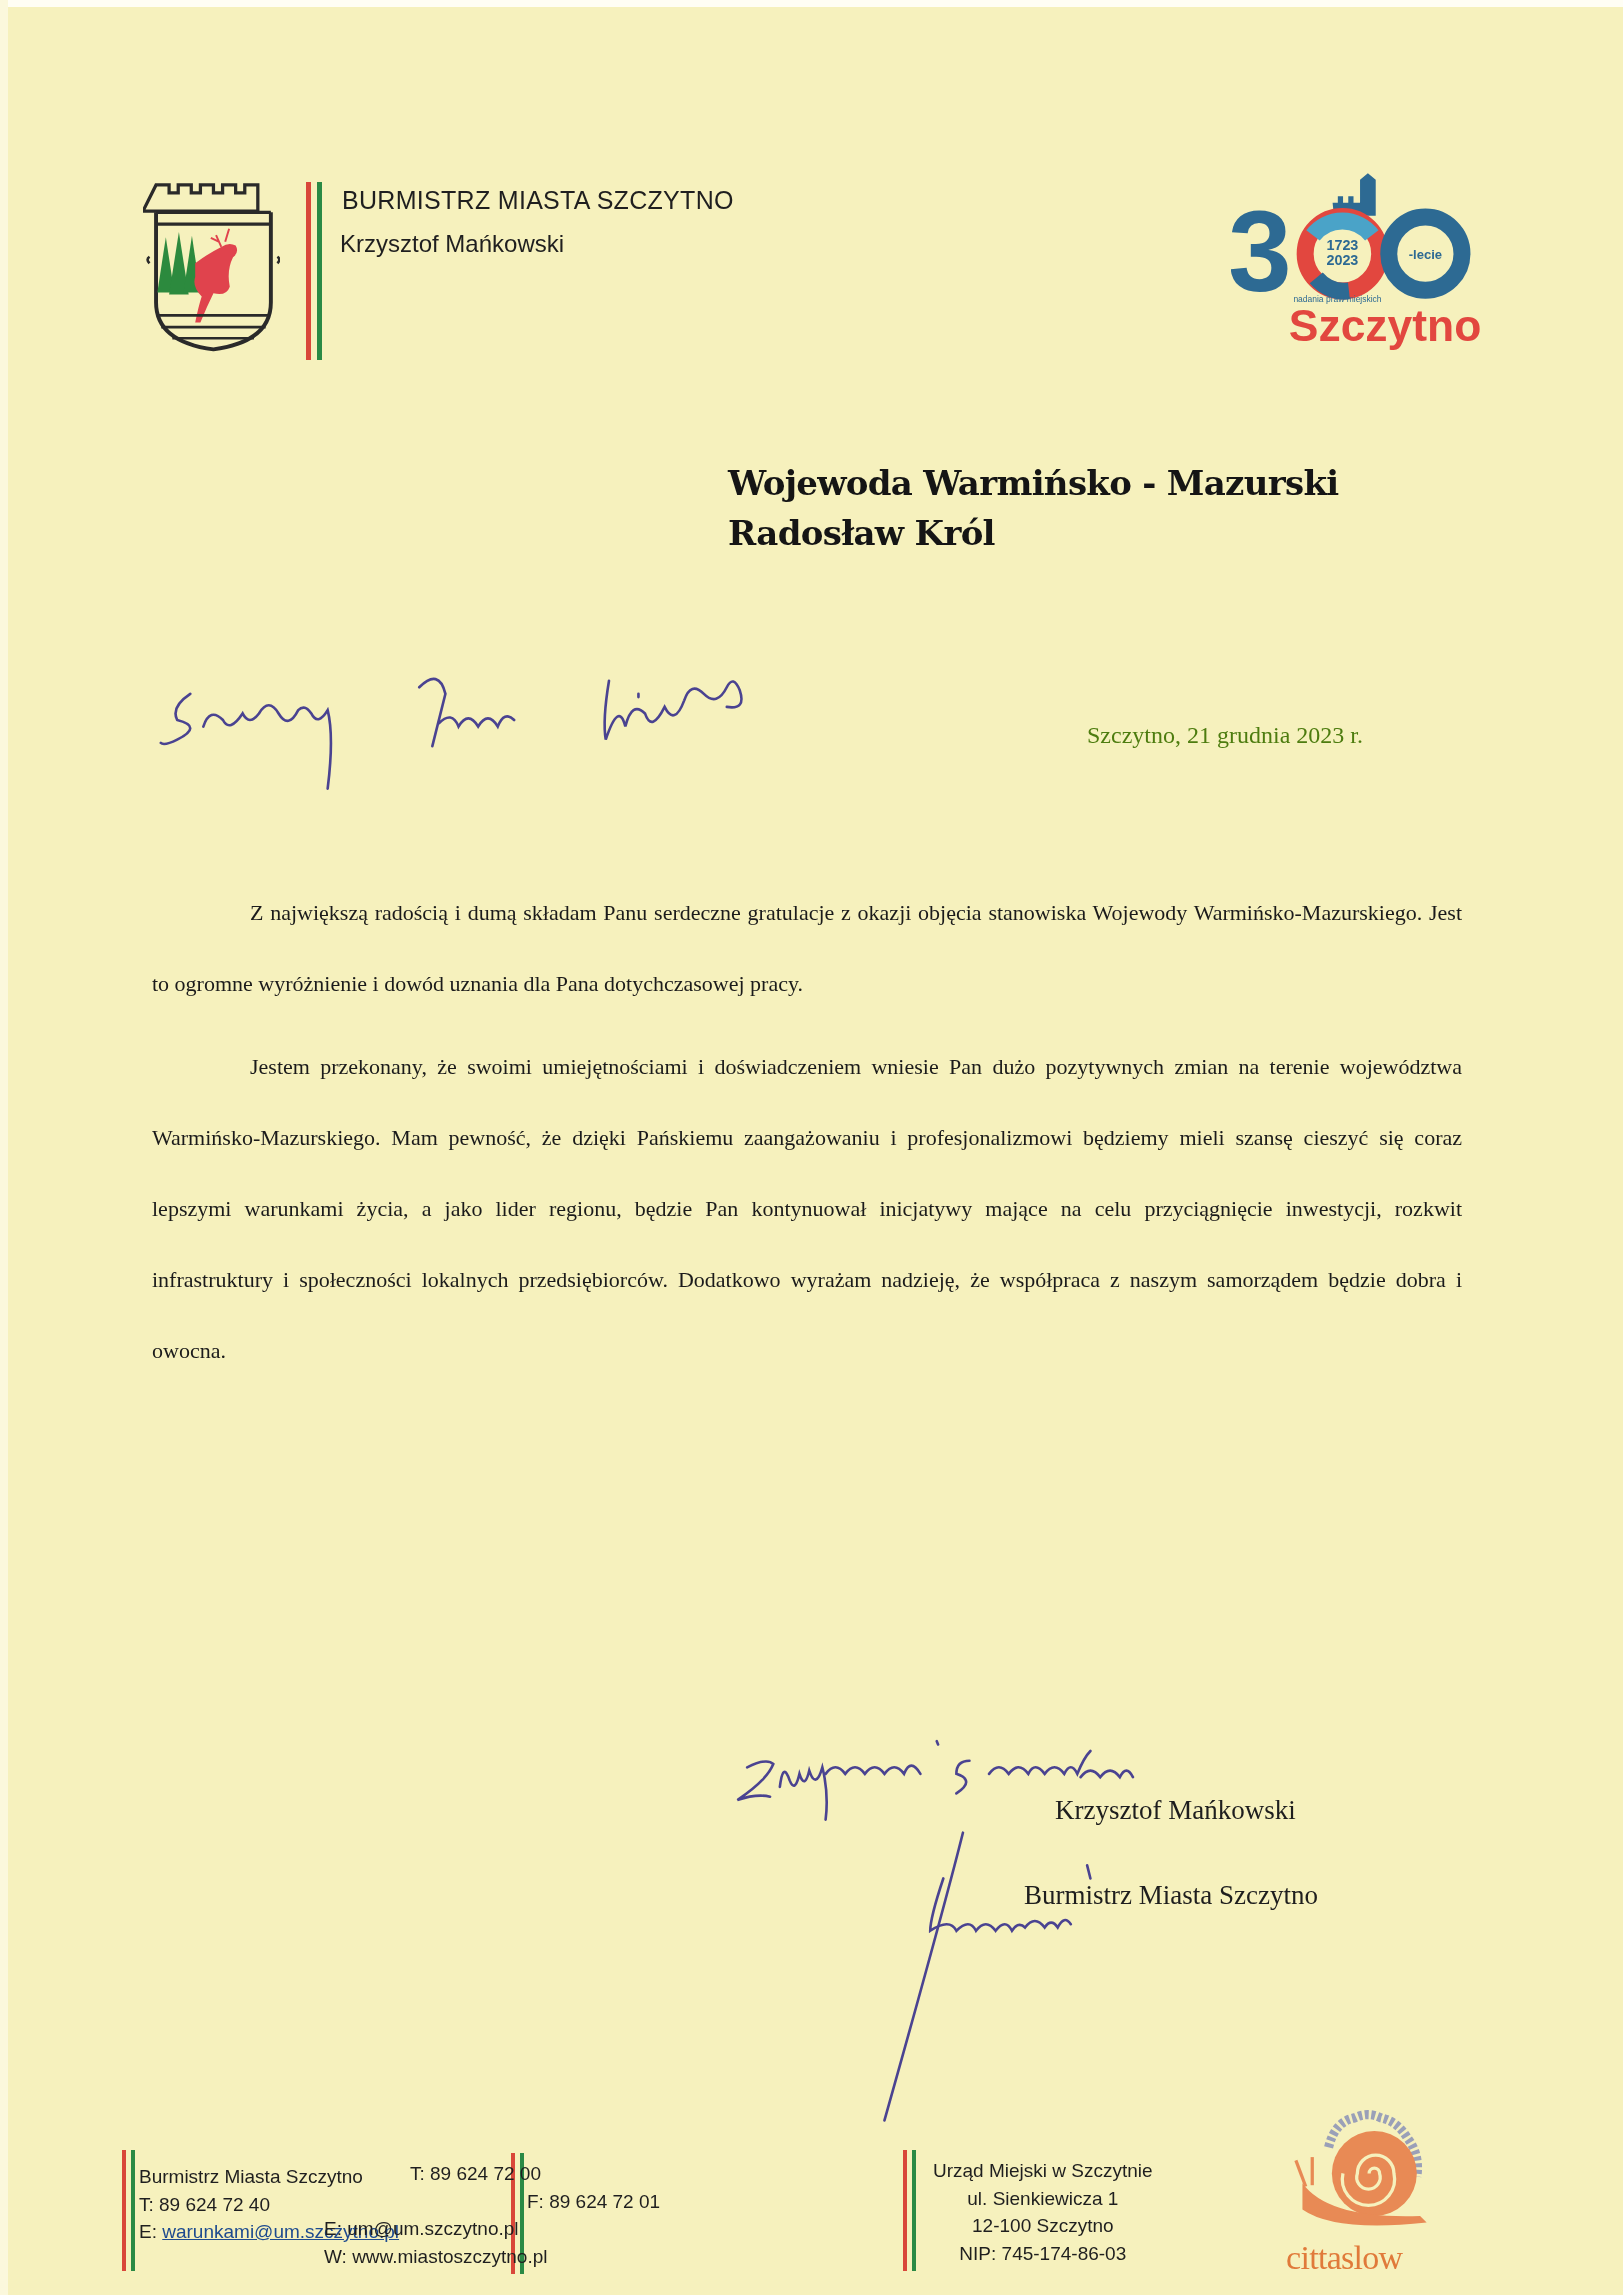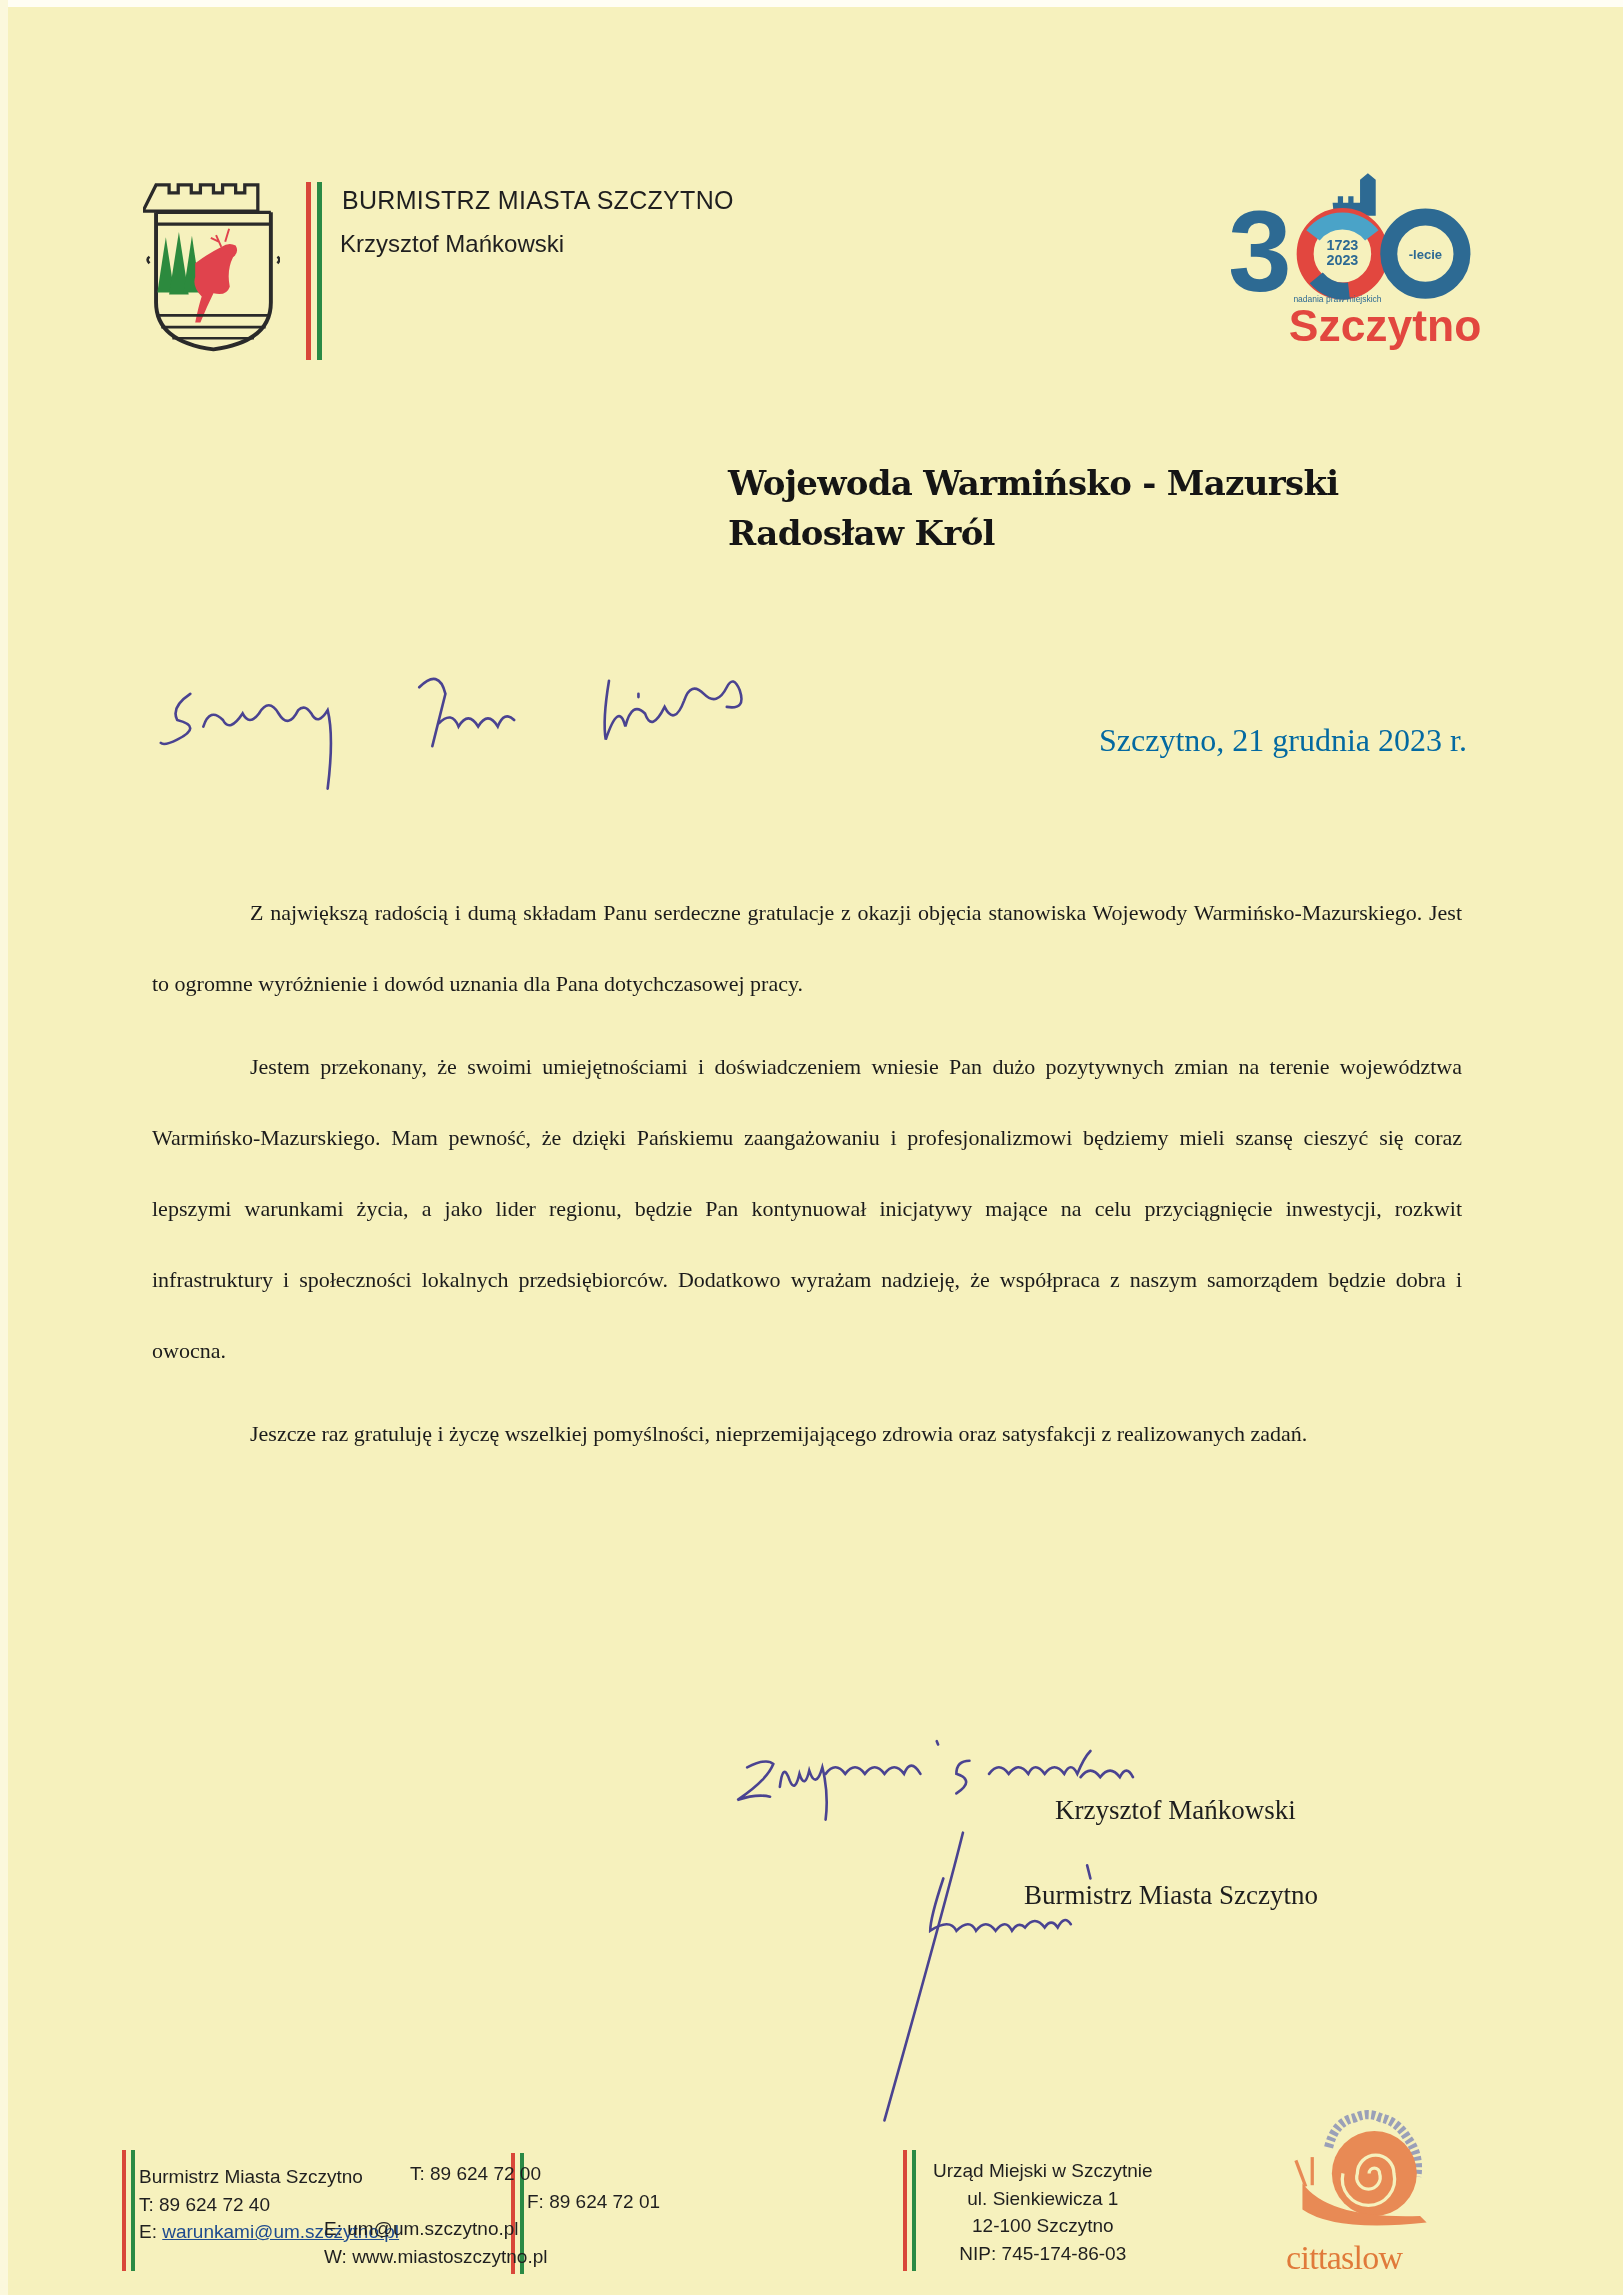--- a/index.html
+++ b/index.html
@@ -26,21 +26,21 @@
 
   
   .logo300 { position: absolute; left: 1231px; top: 157px; width: 262px; height: 196px; }
 
   
   .recipient { position: absolute; left: 728px; top: 458px; font-family: "DejaVu Serif", serif; font-weight: bold; font-size: 34px; line-height: 50px; letter-spacing: -0.7px; color: #151515; }
 
   
   .handwriting { position: absolute; left: 151px; top: 648px; }
 
-  .date { position: absolute; left: 1087px; top: 722px; font-size: 32px; color: #0369a1; margin-left: 12px; }
+  .date { position: absolute; left: 1087px; top: 722px; font-size: 24px; color: #4d7c0f; }
 
   
   .body-text { position: absolute; left: 152px; top: 877px; width: 1310px; font-size: 22px; line-height: 71px; text-align: justify; color: #1b1b1b; }
   .body-text p { margin: 0 0 11.8px 0; text-indent: 98px; }
 
   
   .closing-hand { position: absolute; left: 727px; top: 1715px; }
   .sig-name { position: absolute; left: 1055px; top: 1795px; font-size: 27px; }
   .sig-title { position: absolute; left: 1024px; top: 1880px; font-size: 27px; }
 
@@ -109,21 +109,20 @@
   <path d="M60 70 q-30 20 -20 40 q40 10 0 30 q-20 10 -25 5 M80 120 q10-30 30-10 q10 20 30-10 q10 20 25 0 q15-25 30 0 q15 25 30-5 q10-10 20 5 q10 20 25 -5 q10 40 0 120" stroke="#4a4391" stroke-width="4" fill="none" stroke-linecap="round"></path>
   <path d="M410 60 q30-30 40 10 q-10 40 -20 80 M440 115 q20-20 30 5 q15 -25 30 0 q15 -25 30 0 q10-25 25-10" stroke="#4a4391" stroke-width="4" fill="none" stroke-linecap="round"></path>
   <path d="M700 50 q-10 60 -5 90 q20-60 30-20 q10 -40 30 -20 q10 30 30-10 q15 30 30 -10 q10 -30 30 -10 q20 20 35 -10 q10-20 20 5 q10 30 -20 25 M745 70 l0 5" stroke="#4a4391" stroke-width="4" fill="none" stroke-linecap="round"></path>
 </svg>
 
 <div class="date">Szczytno, 21 grudnia 2023 r.</div>
 
 <div class="body-text">
   <p>Z największą radością i dumą składam Panu serdeczne gratulacje z okazji objęcia stanowiska Wojewody Warmińsko-Mazurskiego. Jest to ogromne wyróżnienie i dowód uznania dla Pana dotychczasowej pracy.</p>
   <p>Jestem przekonany, że swoimi umiejętnościami i doświadczeniem wniesie Pan dużo pozytywnych zmian na terenie województwa Warmińsko-Mazurskiego. Mam pewność, że dzięki Pańskiemu zaangażowaniu i profesjonalizmowi będziemy mieli szansę cieszyć się coraz lepszymi warunkami życia, a jako lider regionu, będzie Pan kontynuował inicjatywy mające na celu przyciągnięcie inwestycji, rozkwit infrastruktury i społeczności lokalnych przedsiębiorców. Dodatkowo wyrażam nadzieję, że współpraca z naszym samorządem będzie dobra i owocna.</p>
-  <p>Jeszcze raz gratuluję i życzę wszelkiej pomyślności, nieprzemijającego zdrowia oraz satysfakcji z realizowanych zadań.</p>
 </div>
 
 <svg class="closing-hand" width="753" height="425" viewBox="0 0 1150 650">
   <title>Z wyrazami szacunku</title>
   <path d="M30 80 q30-15 40-5 q-10 25 -55 55 q30 -10 50 -5" stroke="#4a4391" stroke-width="4" fill="none" stroke-linecap="round"></path>
   <path d="M80 110 q5-40 15-10 q8 20 15-10 q8 25 15-5 q10 30 20-5 q10 40 5 80 M150 90 q15-20 30 0 q15-20 30 0 q15-20 30 0 q15 -20 30 0 q10 -25 25 0 M320 40 l2 5" stroke="#4a4391" stroke-width="4" fill="none" stroke-linecap="round"></path>
   <path d="M370 70 q-20 0 -20 20 q30 10 0 30 M400 90 q15-20 30 0 q15-20 30 0 q10-20 25 0 q15-20 30 0 q10-20 20 0 q10-25 20-35 M540 95 q15-20 30 0 q15-20 30 0 q10-20 20 0" stroke="#4a4391" stroke-width="4" fill="none" stroke-linecap="round"></path>
   <path d="M330 250 q-20 60 -20 80 q30-20 40 0 q20-20 30 0 q15-20 30 0 q15-20 25 0 q10-15 20 -5 q15-20 30 0 q10-15 20 0 q10-20 20-5 M550 230 l5 20" stroke="#4a4391" stroke-width="4" fill="none" stroke-linecap="round"></path>
   <path d="M360 180 q-30 120 -120 440" stroke="#4a4391" stroke-width="4" fill="none" stroke-linecap="round"></path>
 </svg>

